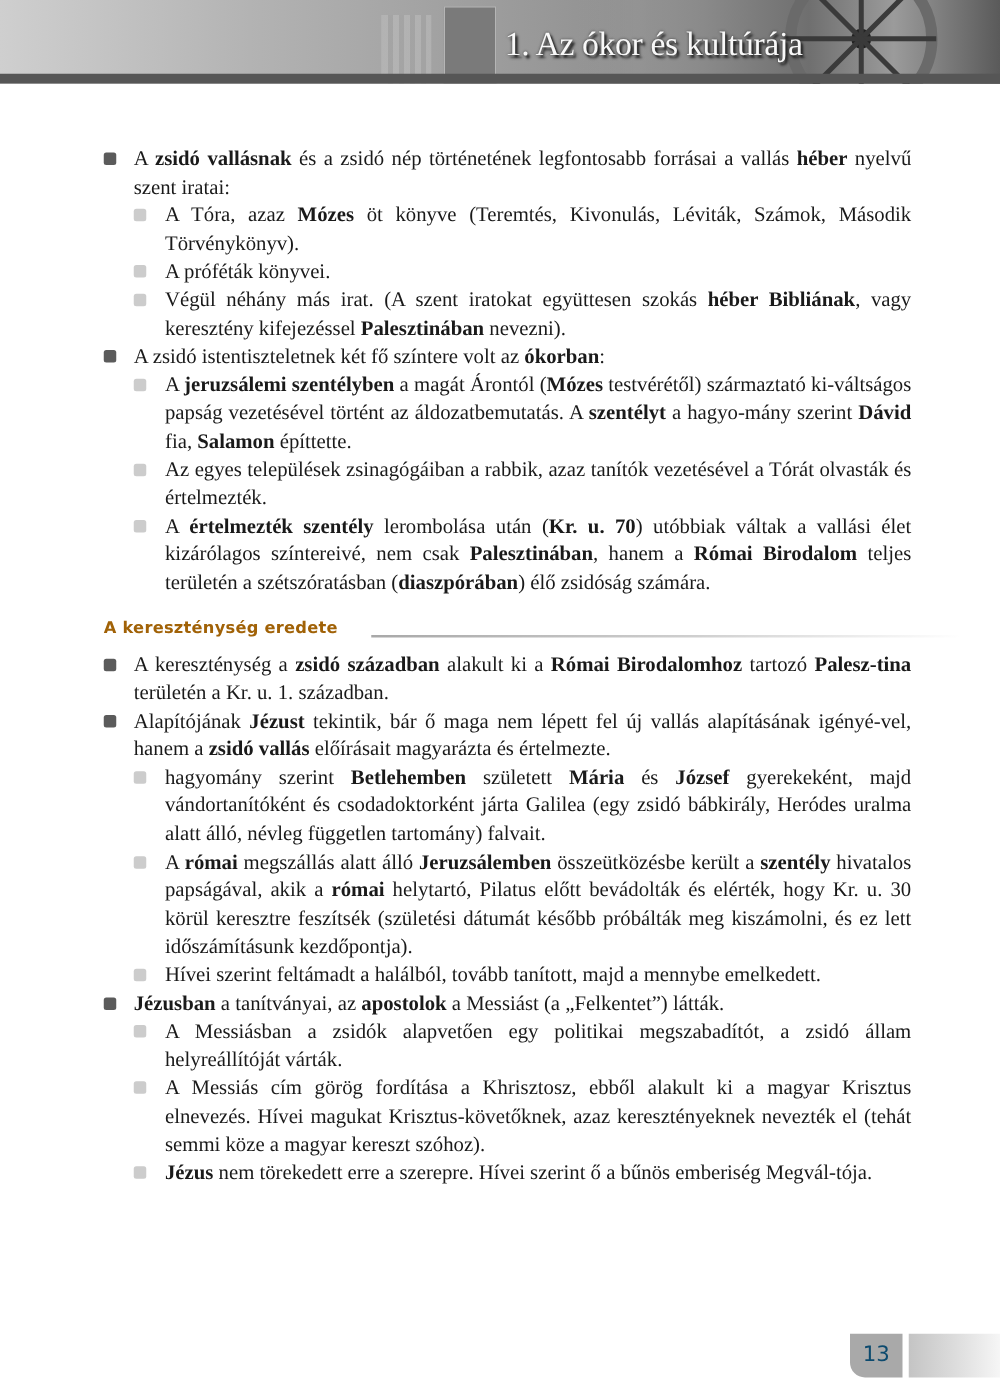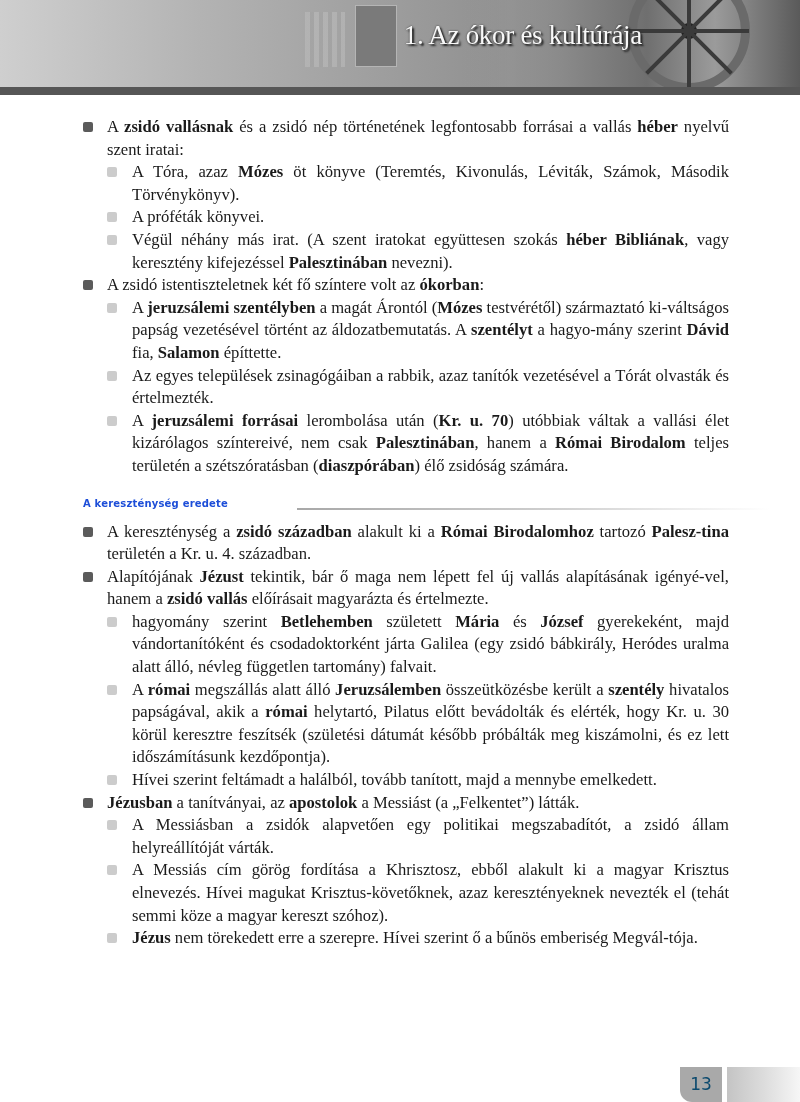--- a/index.html
+++ b/index.html
@@ -1,20 +1,20 @@
 <!DOCTYPE html>
 <html><head>
 <meta charset="utf-8">
 <style>
   html, body { margin:0; padding:0; background:#ffffff; }
   body { width:800px; height:1102px; position:relative; overflow:hidden;
          font-family:"Liberation Serif", serif; color:#1a1a1a; }
 
   
-  .header { position:absolute; left:0; top:0; width:800px; height:95px;
+  .header { position:absolute; left:0; top:0; width:800px; height:67px;
             background:linear-gradient(90deg,#cfcfcf 0%,#b3b3b3 25%,#9c9c9c 50%,#8e8e8e 65%,#a0a0a0 80%,#7e7e7e 100%); overflow:hidden; }
   .header-band { position:absolute; left:0; bottom:0; width:100%; height:8px; background:#565656; }
   .header-collage { position:absolute; left:460px; top:0; width:340px; height:87px;
             background:linear-gradient(90deg,rgba(160,160,160,0) 0%,rgba(150,150,150,.6) 15%,#8a8a8a 30%,#6f6f6f 55%,#9b9b9b 75%,#5a5a5a 100%); }
   .collage-frame { position:absolute; left:355px; top:5px; width:40px; height:60px; background:#7a7a7a; border:1px solid #b5b5b5; }
   .collage-ruin { position:absolute; left:305px; top:12px; width:40px; height:55px;
             background:repeating-linear-gradient(90deg,#bdbdbd 0 5px,#a3a3a3 5px 9px); opacity:.55; }
   .wheel { position:absolute; left:628px; top:-30px; width:122px; height:122px; border-radius:50%;
             border:9px solid #6a6a6a; box-sizing:border-box; }
   .wheel::before { content:""; position:absolute; left:44px; top:44px; width:16px; height:16px; border-radius:50%; background:#222; }
@@ -28,22 +28,22 @@
   .content p, .content li { margin:0; }
   .item { position:relative; font-size:16.6px; line-height:22.6px; text-align:justify; }
   .lvl1 { padding-left:24px; }
   .lvl2 { padding-left:49px; }
   .bullet { position:absolute; top:6px; width:10px; height:10px; border-radius:2px; }
   .lvl1 .bullet { left:0; background:#5b5b5b; }
   .lvl2 .bullet { left:24px; background:#cccccc; }
   b { font-weight:bold; }
 
   .section-head { position:relative; margin-top:15px; margin-bottom:6px; height:22px; }
-  .section-title { font-family:"DejaVu Sans", sans-serif; font-weight:bold; font-size:10px;
-            color:#1d4ed8; background:#fff; padding-right:2px; position:relative; z-index:1; letter-spacing:0.2px; }
+  .section-title { font-family:"DejaVu Sans", sans-serif; font-weight:bold; font-size:13px;
+            color:#a16207; background:#fff; padding-right:2px; position:relative; z-index:1; letter-spacing:0.2px; }
   .section-rule { position:absolute; left:214px; right:-40px; top:15px; height:2px;
             background:linear-gradient(90deg,#a8a8a8 0%,#cfcfcf 55%,rgba(255,255,255,0) 100%); }
 
   
   .pagenum { position:absolute; left:680px; top:1067px; width:42px; height:35px;
             background:#a9a9a9; border-bottom-left-radius:12px; color:#0c4a6e;
             font-family:"DejaVu Sans", sans-serif; font-size:17px; text-align:center; line-height:35px; }
   .pagefade { position:absolute; left:727px; top:1067px; width:73px; height:35px;
             background:linear-gradient(90deg,#c4c4c4 0%,#dcdcdc 50%,#f6f6f6 100%); }
 </style>
@@ -66,30 +66,30 @@
 
 <div class="content">
   <div id="section1">
       <p class="item lvl1"><span class="bullet"></span><span>A </span><b>zsidó vallásnak</b><span> és a zsidó nép történetének legfontosabb forrásai a vallás </span><b>héber</b><span> nyelvű szent iratai:</span></p>
       <p class="item lvl2"><span class="bullet"></span><span>A Tóra, azaz </span><b>Mózes</b><span> öt könyve (Teremtés, Kivonulás, Léviták, Számok, Második Törvénykönyv).</span></p>
       <p class="item lvl2"><span class="bullet"></span><span>A próféták könyvei.</span></p>
       <p class="item lvl2"><span class="bullet"></span><span>Végül néhány más irat. (A szent iratokat együttesen szokás </span><b>héber Bibliának</b><span>, vagy keresztény kifejezéssel </span><b>Palesztinában</b><span> nevezni).</span></p>
       <p class="item lvl1"><span class="bullet"></span><span>A zsidó istentiszteletnek két fő színtere volt az </span><b>ókorban</b><span>:</span></p>
       <p class="item lvl2"><span class="bullet"></span><span>A </span><b>jeruzsálemi szentélyben</b><span> a magát Árontól (</span><b>Mózes</b><span> testvérétől) származtató ki-váltságos papság vezetésével történt az áldozatbemutatás. A </span><b>szentélyt</b><span> a hagyo-mány szerint </span><b>Dávid</b><span> fia, </span><b>Salamon</b><span> építtette.</span></p>
       <p class="item lvl2"><span class="bullet"></span><span>Az egyes települések zsinagógáiban a rabbik, azaz tanítók vezetésével a Tórát olvasták és értelmezték.</span></p>
-      <p class="item lvl2"><span class="bullet"></span><span>A </span><b>jeruzsálemi forrásai</b><span> lerombolása után (</span><b>Kr. u. 70</b><span>) utóbbiak váltak a vallási élet kizárólagos színtereivé, nem csak </span><b>Palesztinában</b><span>, hanem a </span><b>Római Birodalom</b><span> teljes területén a szétszóratásban (</span><b>diaszpórában</b><span>) élő zsidóság számára.</span></p>
+      <p class="item lvl2"><span class="bullet"></span><span>A </span><b>értelmezték szentély</b><span> lerombolása után (</span><b>Kr. u. 70</b><span>) utóbbiak váltak a vallási élet kizárólagos színtereivé, nem csak </span><b>Palesztinában</b><span>, hanem a </span><b>Római Birodalom</b><span> teljes területén a szétszóratásban (</span><b>diaszpórában</b><span>) élő zsidóság számára.</span></p>
     </div>
 
   <div class="section-head">
     <span class="section-title">A kereszténység eredete</span>
     <div class="section-rule"></div>
   </div>
 
   <div id="section2">
-      <p class="item lvl1"><span class="bullet"></span><span>A kereszténység a </span><b>zsidó században</b><span> alakult ki a </span><b>Római Birodalomhoz</b><span> tartozó </span><b>Palesz-tina</b><span> területén a Kr. u. 4. században.</span></p>
+      <p class="item lvl1"><span class="bullet"></span><span>A kereszténység a </span><b>zsidó században</b><span> alakult ki a </span><b>Római Birodalomhoz</b><span> tartozó </span><b>Palesz-tina</b><span> területén a Kr. u. 1. században.</span></p>
       <p class="item lvl1"><span class="bullet"></span><span>Alapítójának </span><b>Jézust</b><span> tekintik, bár ő maga nem lépett fel új vallás alapításának igényé-vel, hanem a </span><b>zsidó vallás</b><span> előírásait magyarázta és értelmezte.</span></p>
       <p class="item lvl2"><span class="bullet"></span><span>hagyomány szerint </span><b>Betlehemben</b><span> született </span><b>Mária</b><span> és </span><b>József</b><span> gyerekeként, majd vándortanítóként és csodadoktorként járta Galilea (egy zsidó bábkirály, Heródes uralma alatt álló, névleg független tartomány) falvait.</span></p>
       <p class="item lvl2"><span class="bullet"></span><span>A </span><b>római</b><span> megszállás alatt álló </span><b>Jeruzsálemben</b><span> összeütközésbe került a </span><b>szentély</b><span> hivatalos papságával, akik a </span><b>római</b><span> helytartó, Pilatus előtt bevádolták és elérték, hogy Kr. u. 30 körül keresztre feszítsék (születési dátumát később próbálták meg kiszámolni, és ez lett időszámításunk kezdőpontja).</span></p>
       <p class="item lvl2"><span class="bullet"></span><span>Hívei szerint feltámadt a halálból, tovább tanított, majd a mennybe emelkedett.</span></p>
       <p class="item lvl1"><span class="bullet"></span><span></span><b>Jézusban</b><span> a tanítványai, az </span><b>apostolok</b><span> a Messiást (a „Felkentet”) látták.</span></p>
       <p class="item lvl2"><span class="bullet"></span><span>A Messiásban a zsidók alapvetően egy politikai megszabadítót, a zsidó állam helyreállítóját várták.</span></p>
       <p class="item lvl2"><span class="bullet"></span><span>A Messiás cím görög fordítása a Khrisztosz, ebből alakult ki a magyar Krisztus elnevezés. Hívei magukat Krisztus-követőknek, azaz keresztényeknek nevezték el (tehát semmi köze a magyar kereszt szóhoz).</span></p>
       <p class="item lvl2"><span class="bullet"></span><span></span><b>Jézus</b><span> nem törekedett erre a szerepre. Hívei szerint ő a bűnös emberiség Megvál-tója.</span></p>
     </div>
 </div>

